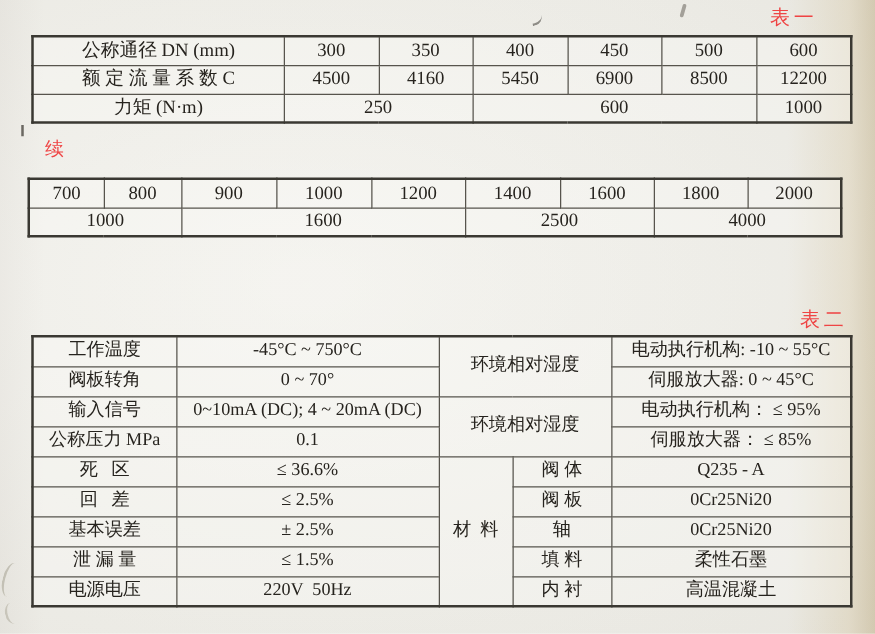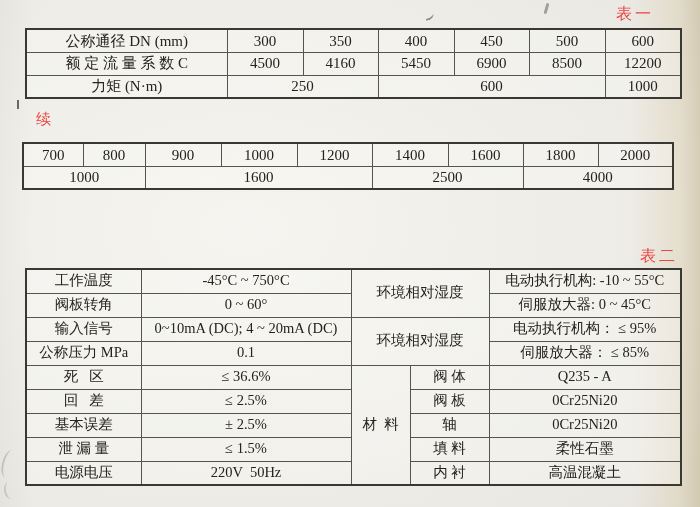--- a/index.html
+++ b/index.html
@@ -135,21 +135,21 @@
     </colgroup>
     <tbody>
         <tr>
       <td>工作温度</td>
       <td>-45°C ~ 750°C</td>
       <td colspan="2" rowspan="2">环境相对湿度</td>
       <td>电动执行机构: -10 ~ 55°C</td>
     </tr>
     <tr>
       <td>阀板转角</td>
-      <td>0 ~ 60°</td>
+      <td>0 ~ 70°</td>
       <td>伺服放大器: 0 ~ 45°C</td>
     </tr>
     <tr>
       <td>输入信号</td>
       <td>0~10mA (DC); 4 ~ 20mA (DC)</td>
       <td colspan="2" rowspan="2">环境相对湿度</td>
       <td>电动执行机构： ≤ 95%</td>
     </tr>
     <tr>
       <td>公称压力 MPa</td>

